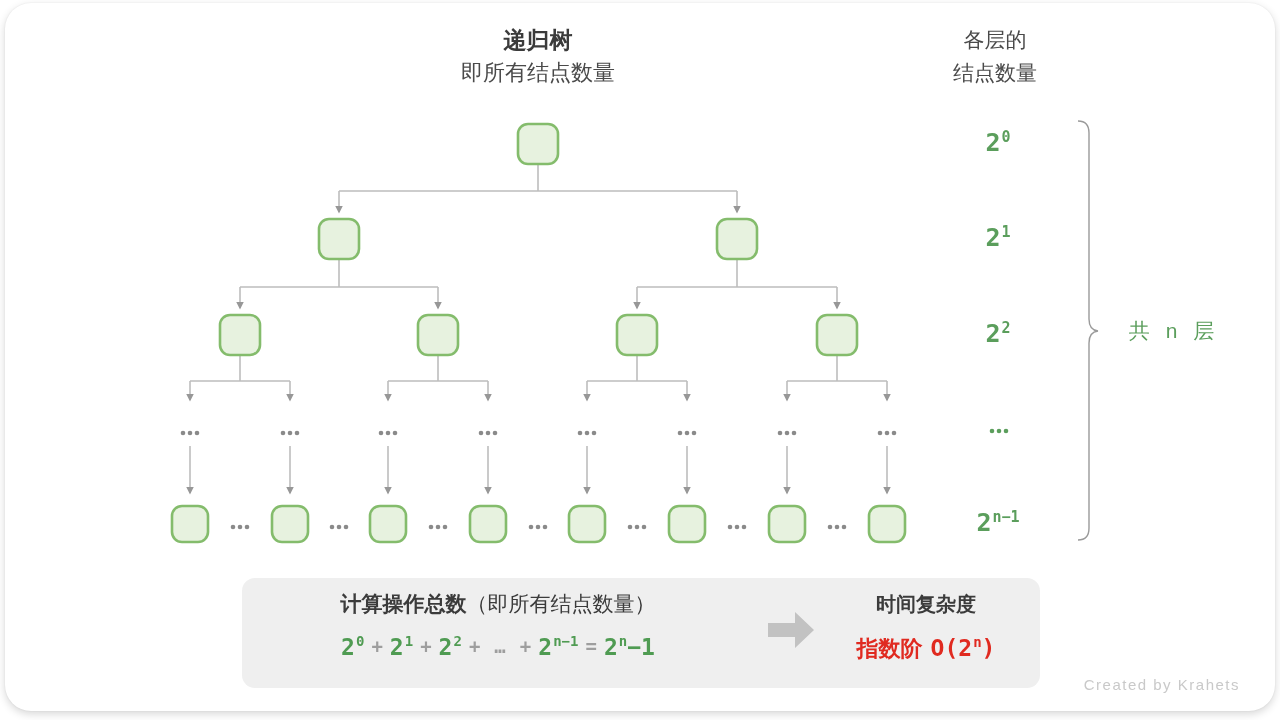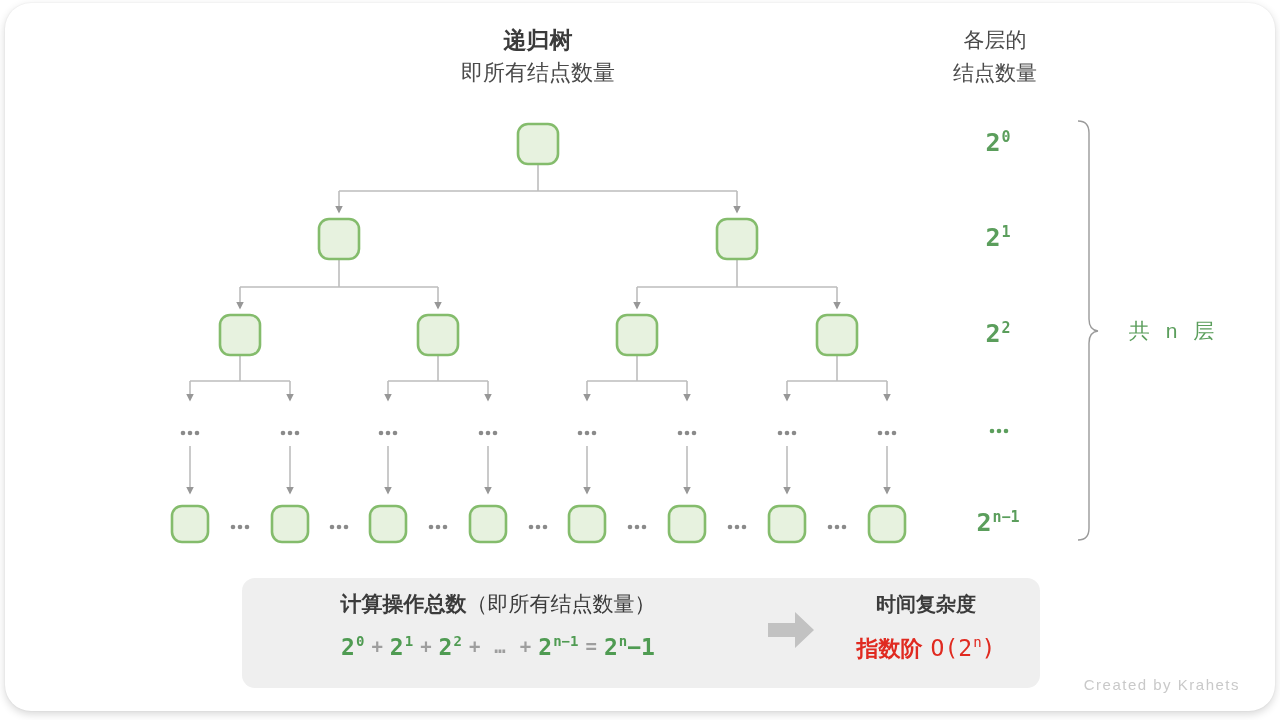--- a/index.html
+++ b/index.html
@@ -42,21 +42,21 @@
   .sum-formula{position:absolute;left:0;top:56px;width:512px;text-align:center;}
   .fg{font-family:"DejaVu Sans Mono",monospace;font-weight:700;font-size:23px;color:var(--formula-green);}
   .pw .sp{font-size:14px;top:-9px;}
   .fop{font-family:"DejaVu Sans Mono",monospace;font-weight:700;font-size:19px;color:#9E9E9E;
        margin:0 7px;position:relative;top:-2px;}
   .big-arrow{position:absolute;left:526px;top:34px;}
   .res-title{position:absolute;left:564px;top:13px;width:240px;text-align:center;
              font-size:20px;font-weight:700;color:var(--text-dark);}
   .res-value{position:absolute;left:564px;top:56px;width:240px;text-align:center;color:var(--red);}
   .res-cjk{font-size:22px;font-weight:700;margin-right:8px;}
-  .res-code{font-family:"DejaVu Sans Mono",monospace;font-weight:400;font-size:23px;}
+  .res-code{font-family:"DejaVu Sans Mono",monospace;font-weight:700;font-size:23px;}
   .res-code .sp{font-size:14px;top:-9px;}
 
   .credit{position:absolute;right:40px;top:676px;font-family:Liberation Sans, sans-serif;
           font-size:15px;color:var(--credit-gray);letter-spacing:1.5px;}
 </style>
 </head>
 <body>
 
 <div class="card"></div>
 

